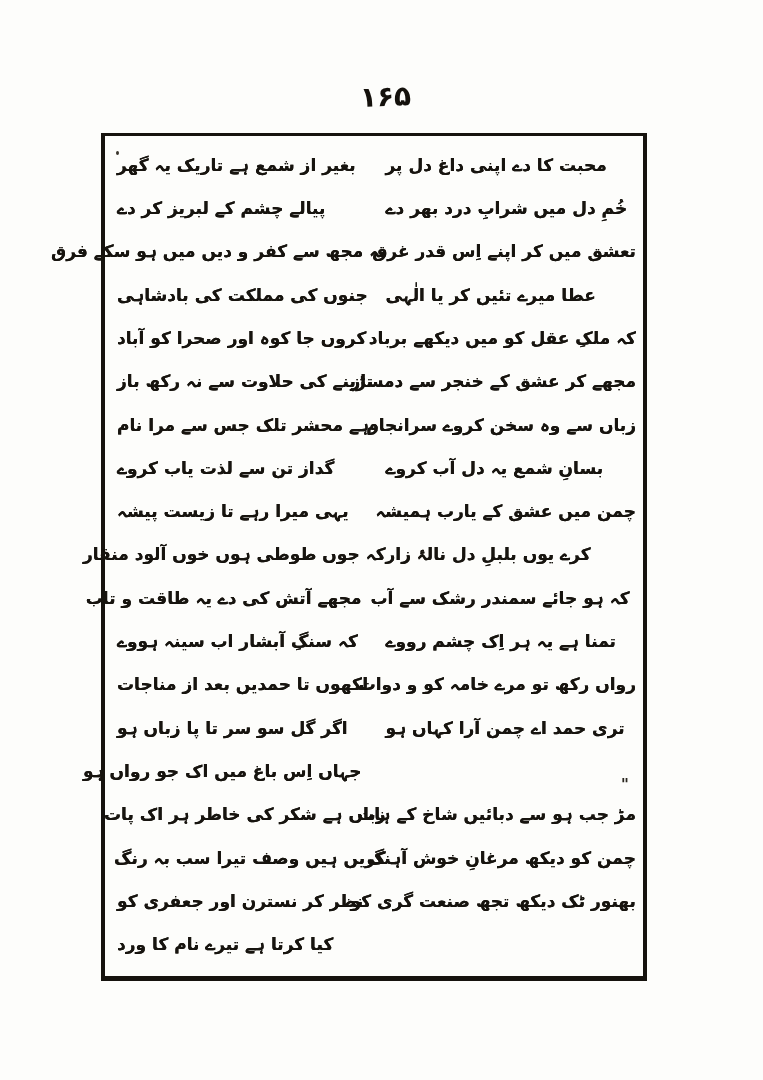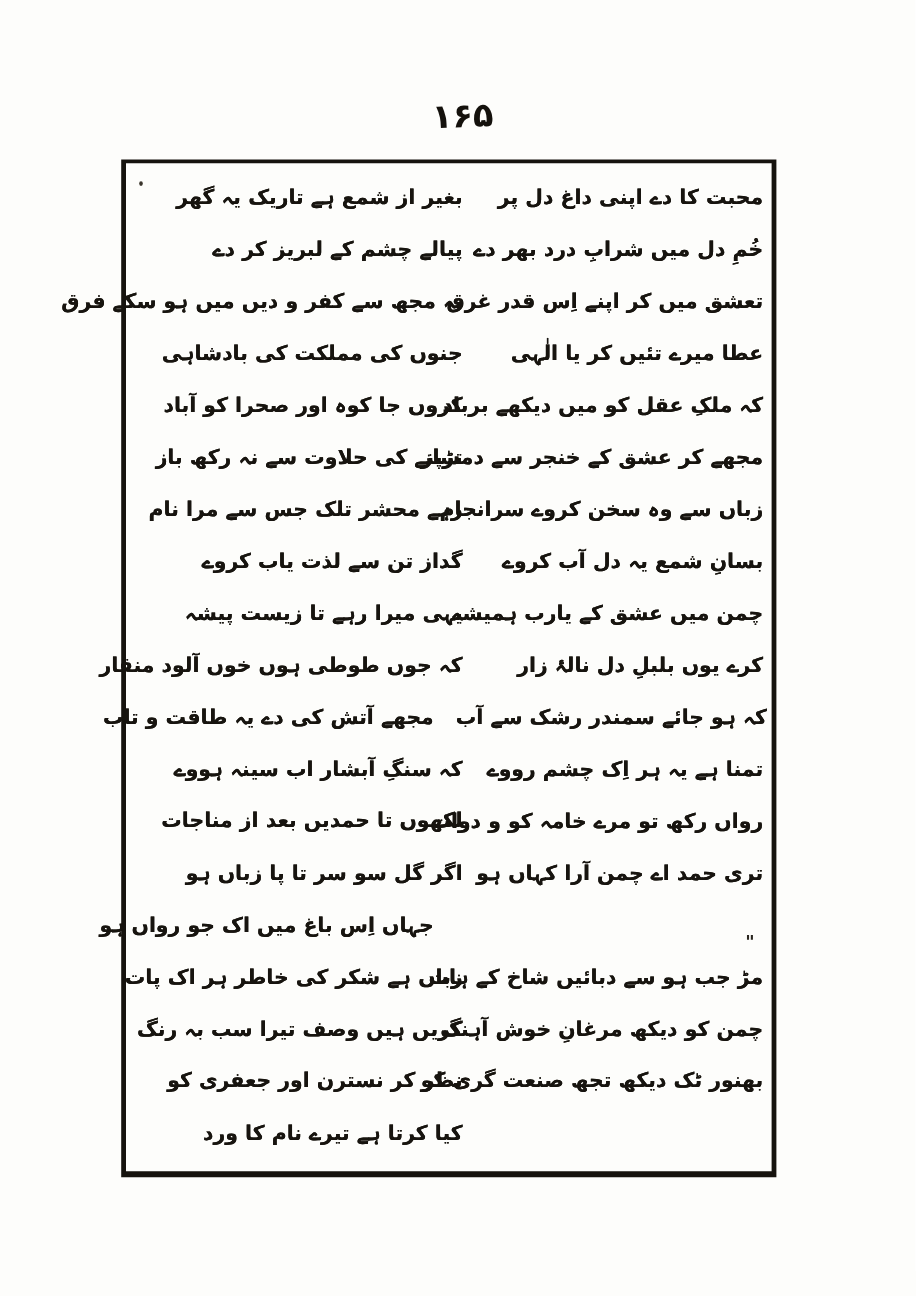--- a/index.html
+++ b/index.html
@@ -48,27 +48,27 @@
   }
   .cell{
     font-size:17px;
     font-weight:bold;
     white-space:nowrap;
     overflow:visible;
     text-shadow:0 0 0.5px #1a160f;
   }
   .cell-second{ 
     width:52%;
-    text-align:right;
+    text-align:left;
     padding-left:6px;
     box-sizing:border-box;
   }
   .cell-first{ 
     width:48%;
-    text-align:right;
+    text-align:left;
     padding-right:3px;
     box-sizing:border-box;
   }
   .stray-mark{
     position:absolute;
     left:621px;top:776px;
     font-size:15px;
     font-weight:bold;
     color:#2a261f;
   }

